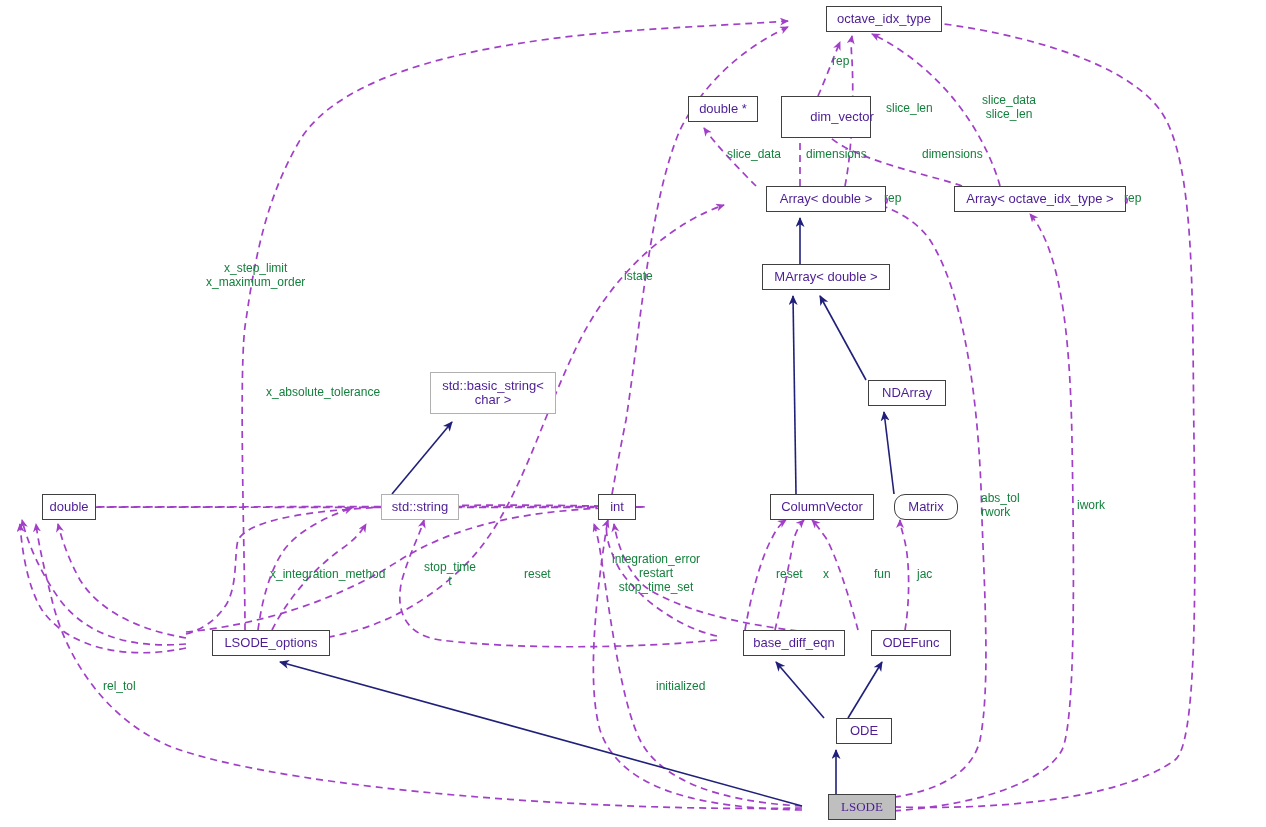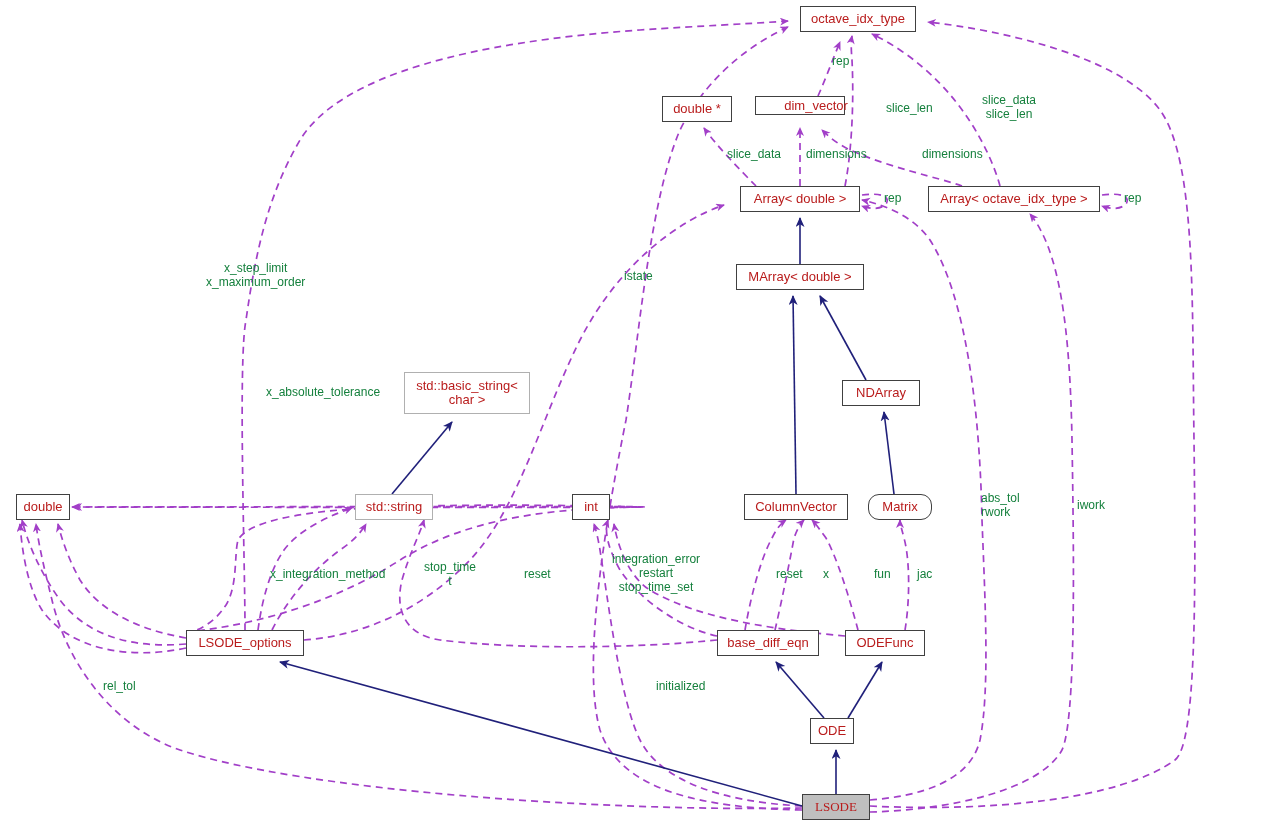--- a/index.html
+++ b/index.html
@@ -20,29 +20,30 @@
     left: 0; top: 0;
     width: 1266px;
     height: 827px;
     pointer-events: none;
   }
   .node {
     position: absolute;
     box-sizing: border-box;
     background: #ffffff;
     border: 1px solid #404040;
-    color: #b91c1c;
+    color: #4c1d95;
     font-size: 13px;
     line-height: 14px;
     display: flex;
     align-items: center;
     justify-content: center;
     text-align: center;
     white-space: pre;
     cursor: default;
+    margin-left: 26px;
   }
   .node.highlight {
     background: #bfbfbf;
     border: 1px solid #404040;
     font-family: Liberation Serif, serif;
   }
   .node.faded {
     border: 1px solid #b0b0b0;
   }
   .edge-label {
@@ -150,21 +151,21 @@
       <path d="M836,794 L836,750"></path>
 
       <path d="M802,806 L280,662"></path>
     </g>
   </svg>
 
   <div class="node" style="left:800px; top:6px; width:116px; height:26px;">octave_idx_type</div>
 
   <div class="node" style="left:662px; top:96px; width:70px; height:26px;">double *</div>
 
-  <div class="node" style="left:755px; top:96px; width:90px; height:19px;padding-left:32px;">dim_vector</div>
+  <div class="node" style="left:755px; top:96px; width:90px; height:42px;padding-left:32px;">dim_vector</div>
 
   <div class="node" style="left:740px; top:186px; width:120px; height:26px;">Array&lt; double &gt;</div>
 
   <div class="node" style="left:928px; top:186px; width:172px; height:26px;">Array&lt; octave_idx_type &gt;</div>
 
   <div class="node" style="left:736px; top:264px; width:128px; height:26px;">MArray&lt; double &gt;</div>
 
   <div class="node" style="left:842px; top:380px; width:78px; height:26px;">NDArray</div>
 
   <div class="node faded" style="left:404px; top:372px; width:126px; height:42px;">std::basic_string&lt;
@@ -179,21 +180,21 @@
   <div class="node" style="left:744px; top:494px; width:104px; height:26px;">ColumnVector</div>
 
   <div class="node" style="left:868px; top:494px; width:64px; height:26px;border-radius:11px;">Matrix</div>
 
   <div class="node" style="left:186px; top:630px; width:118px; height:26px;">LSODE_options</div>
 
   <div class="node" style="left:717px; top:630px; width:102px; height:26px;">base_diff_eqn</div>
 
   <div class="node" style="left:845px; top:630px; width:80px; height:26px;">ODEFunc</div>
 
-  <div class="node" style="left:810px; top:718px; width:44px; height:26px;">ODE</div>
+  <div class="node" style="left:810px; top:718px; width:56px; height:26px;">ODE</div>
 
   <div class="node highlight" style="left:802px; top:794px; width:68px; height:26px;">LSODE</div>
 
   <div class="edge-label" style="left:832px; top:54px;">rep</div>
 
   <div class="edge-label left" style="left:886px; top:101px;">slice_len</div>
 
   <div class="edge-label" style="left:982px; top:93px;">slice_data
 slice_len</div>
 

